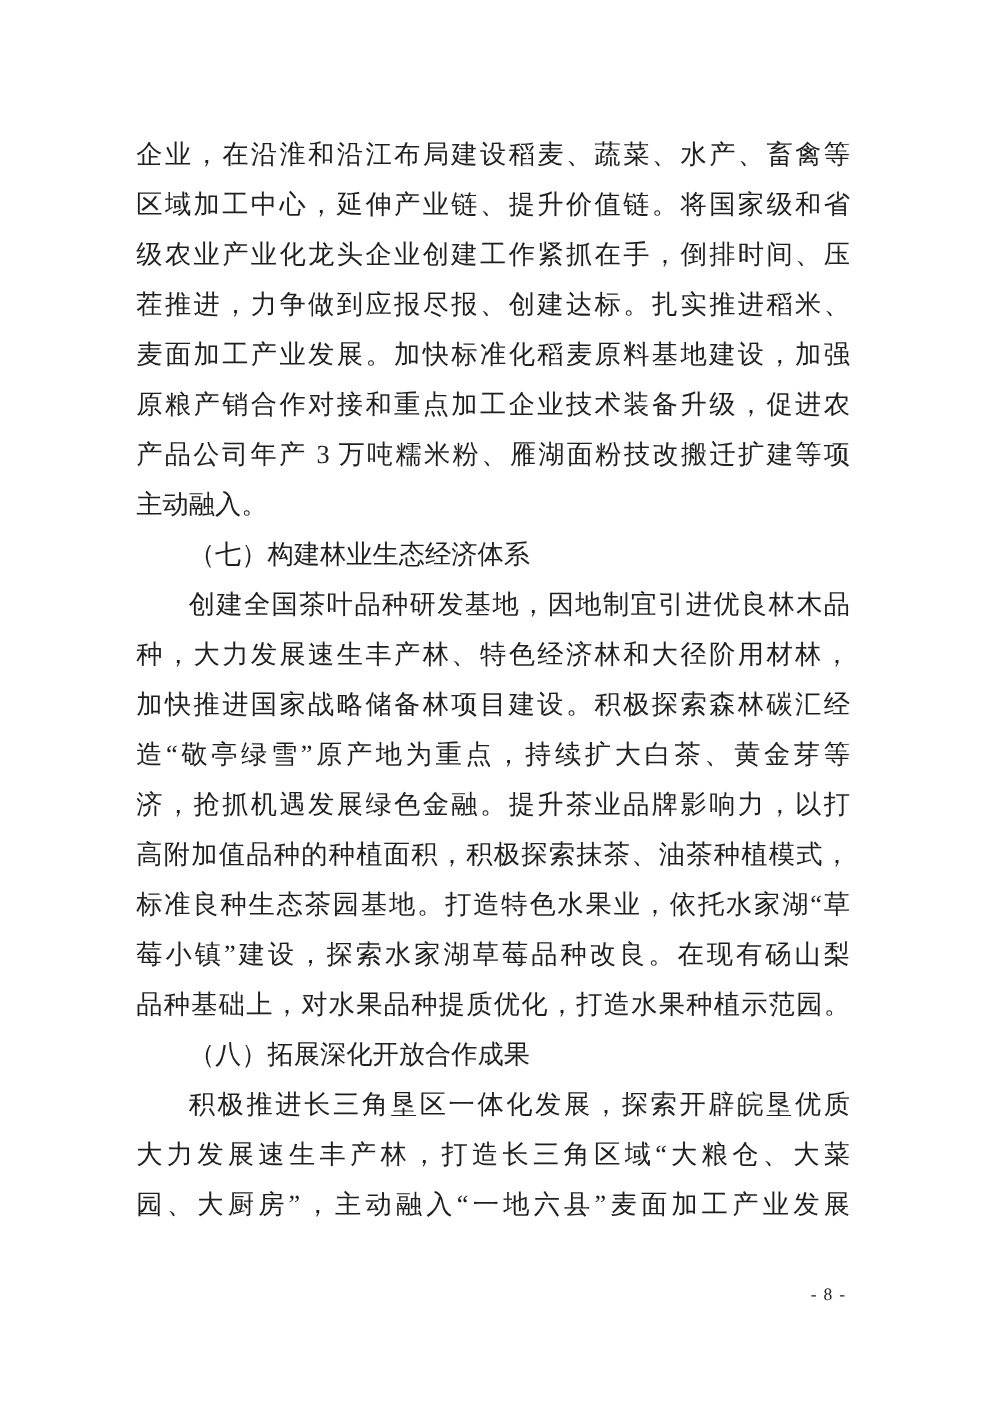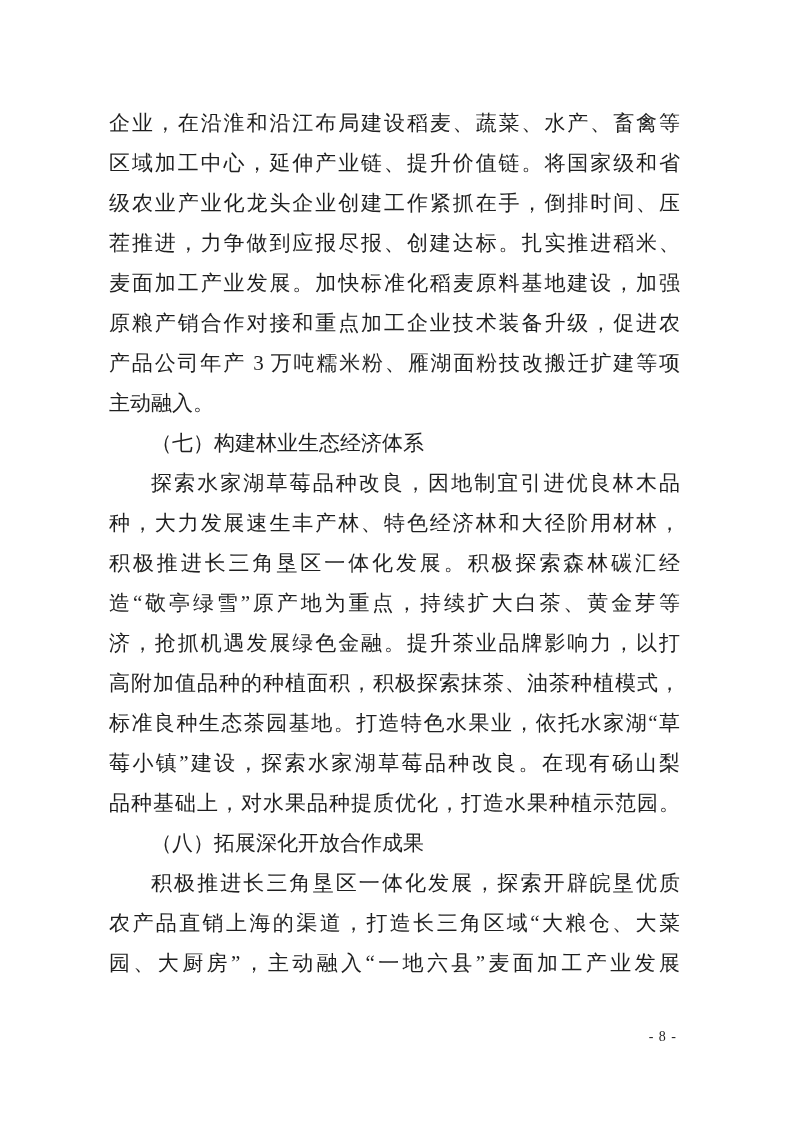--- a/index.html
+++ b/index.html
@@ -62,28 +62,28 @@
   <div class="text-block">
       <div class="line fill">企业，在沿淮和沿江布局建设稻麦、蔬菜、水产、畜禽等</div>
       <div class="line fill">区域加工中心，延伸产业链、提升价值链。将国家级和省</div>
       <div class="line fill">级农业产业化龙头企业创建工作紧抓在手，倒排时间、压</div>
       <div class="line fill">茬推进，力争做到应报尽报、创建达标。扎实推进稻米、</div>
       <div class="line fill">麦面加工产业发展。加快标准化稻麦原料基地建设，加强</div>
       <div class="line fill">原粮产销合作对接和重点加工企业技术装备升级，促进农</div>
       <div class="line fill">产品公司年产 3 万吨糯米粉、雁湖面粉技改搬迁扩建等项</div>
       <div class="line">主动融入。</div>
       <div class="line indent">（七）构建林业生态经济体系</div>
-      <div class="line indent fill">探索水家湖草莓品种改良，因地制宜引进优良林木品</div>
+      <div class="line indent fill">创建全国茶叶品种研发基地，因地制宜引进优良林木品</div>
       <div class="line fill">种，大力发展速生丰产林、特色经济林和大径阶用材林，</div>
-      <div class="line fill">积极推进长三角垦区一体化发展。积极探索森林碳汇经</div>
+      <div class="line fill">加快推进国家战略储备林项目建设。积极探索森林碳汇经</div>
       <div class="line fill">造“敬亭绿雪”原产地为重点，持续扩大白茶、黄金芽等</div>
       <div class="line fill">济，抢抓机遇发展绿色金融。提升茶业品牌影响力，以打</div>
       <div class="line fill">高附加值品种的种植面积，积极探索抹茶、油茶种植模式，</div>
       <div class="line fill">标准良种生态茶园基地。打造特色水果业，依托水家湖“草</div>
       <div class="line fill">莓小镇”建设，探索水家湖草莓品种改良。在现有砀山梨</div>
       <div class="line fill">品种基础上，对水果品种提质优化，打造水果种植示范园。</div>
       <div class="line indent">（八）拓展深化开放合作成果</div>
       <div class="line indent fill">积极推进长三角垦区一体化发展，探索开辟皖垦优质</div>
-      <div class="line fill">农产品直销上海的渠道，打造长三角区域“大粮仓、大菜</div>
+      <div class="line fill">大力发展速生丰产林，打造长三角区域“大粮仓、大菜</div>
       <div class="line fill">园、大厨房”，主动融入“一地六县”麦面加工产业发展</div>
     </div>
   <div class="page-number">- 8 -</div>
 </div>
 
 </body></html>

